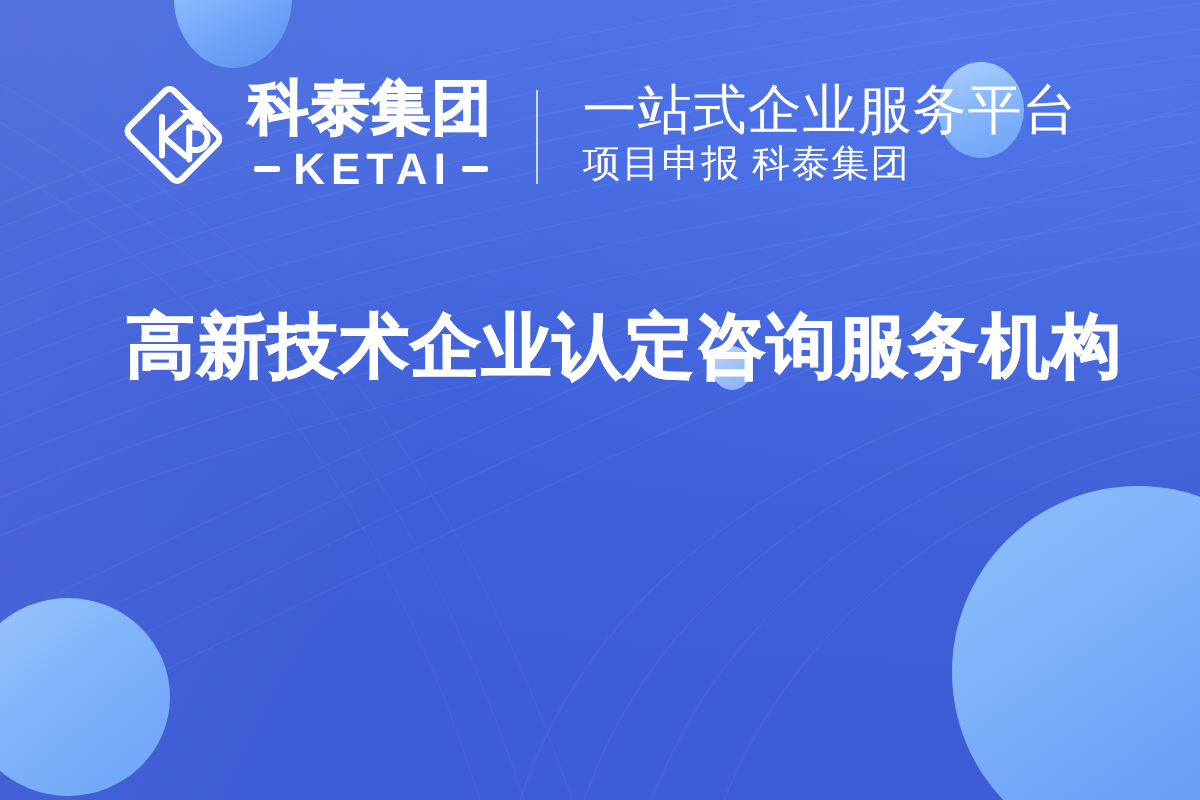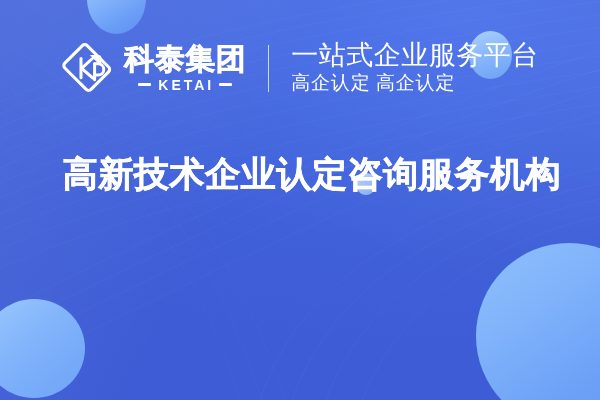--- a/index.html
+++ b/index.html
@@ -134,21 +134,21 @@
   .brand-dash {
     display: block;
     width: 13px;
     height: 3px;
     background: #ffffff;
     border-radius: 1px;
   }
   .brand-latin {
     font-family: "Liberation Sans", "DejaVu Sans", sans-serif;
     font-weight: 700;
-    font-size: 14px;
+    font-size: 22px;
     line-height: 1;
     letter-spacing: 3px;
     color: #ffffff;
     white-space: nowrap;
     padding-left: 2px;
   }
 
   .divider {
     width: 1px;
     height: 47px;
@@ -281,20 +281,20 @@
           <span class="brand-dash"></span>
         </span>
       </span>
 
     </div>
 
     <span class="divider"></span>
 
     <div class="tagline-block">
       <span class="tagline-main">一站式企业服务平台</span>
-      <span class="tagline-sub">高企认定 高企认定</span>
+      <span class="tagline-sub">项目申报 科泰集团</span>
     </div>
 
   </div>
 
   <div class="headline">高新技术企业认定咨询服务机构</div>
 
 </div>
 
 </body></html>

